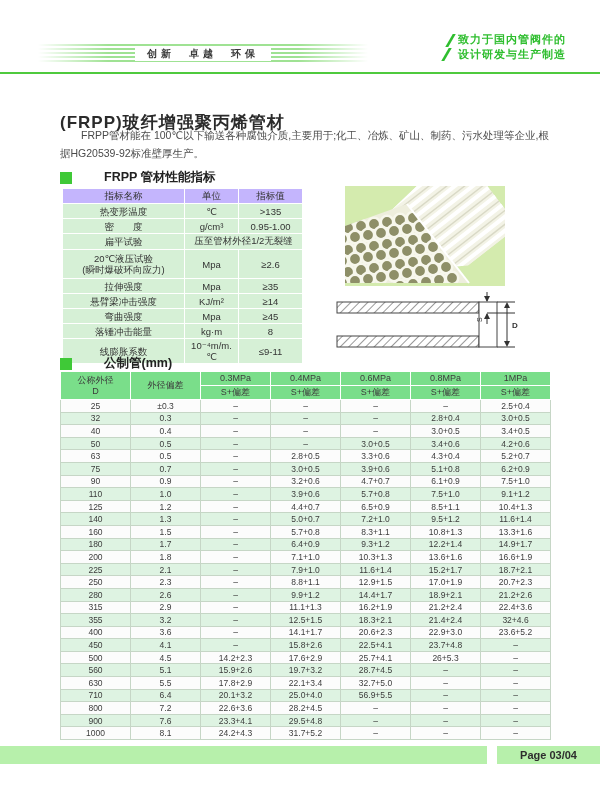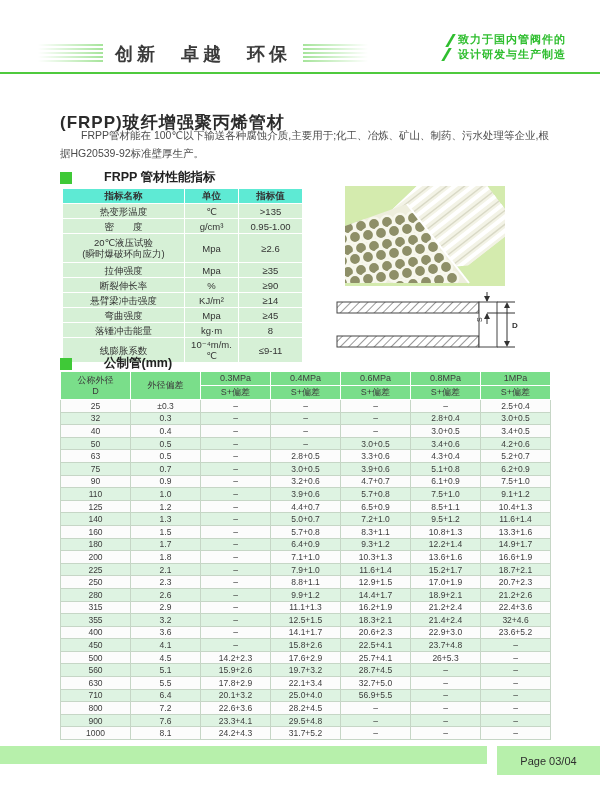--- a/index.html
+++ b/index.html
@@ -8,21 +8,21 @@
 
   
   .band{position:absolute;left:38px;top:44px;width:330px;height:20px;
         background:repeating-linear-gradient(to bottom,#9fe293 0 1.6px,#ffffff 1.6px 4px);
         display:flex;align-items:center;justify-content:center;}
   .band::before{content:"";position:absolute;left:0;top:0;bottom:0;width:70px;
         background:linear-gradient(to right,#ffffff,rgba(255,255,255,0));}
   .band::after{content:"";position:absolute;right:0;top:0;bottom:0;width:70px;
         background:linear-gradient(to left,#ffffff,rgba(255,255,255,0));}
   .band-label{position:relative;background:#fff;padding:0 12px;font-weight:bold;
-        font-size:18px;color:#3a3a3a;letter-spacing:4px;white-space:nowrap;font-family:Liberation Serif, serif;}
+        font-size:10px;color:#3a3a3a;letter-spacing:4px;white-space:nowrap;font-family:Liberation Serif, serif;}
 
   
   .tagline{position:absolute;right:34px;top:32px;display:flex;align-items:center;}
   .slash-wrap{display:flex;flex-direction:column;margin-right:7px;margin-top:1px;}
   .slash{width:2.5px;height:13px;background:#2fbe2f;transform:skewX(-30deg);}
   .slash.s2{margin-left:-4px;margin-top:1px;}
   .tag-text{color:#2fbe2f;font-weight:bold;font-size:11px;line-height:15px;letter-spacing:1px;}
 
   .top-rule{position:absolute;left:0;top:72px;width:600px;height:2px;background:#4fca3e;}
 
@@ -33,41 +33,41 @@
 
   .sec{position:absolute;left:60px;display:flex;align-items:center;font-weight:bold;
         font-size:12.5px;color:#222;gap:24px;}
   .sec .sq{width:12px;height:12px;background:#3fc937;margin-right:8px;flex:none;}
   .sec1{top:169px;} .sec2{top:355px;}
 
   
   table{border-collapse:collapse;}
   .perf{position:absolute;left:62px;top:188px;width:240px;font-size:9.5px;color:#333;
         text-align:center;table-layout:fixed;}
-  .perf th{background:#5eead4;font-weight:bold;height:14px;border:1.5px solid #fff;padding:0;}
+  .perf th{background:#c4b5fd;font-weight:normal;height:14px;border:1.5px solid #fff;padding:0;}
   .perf td{background:#d6f0d6;border:1.5px solid #fff;height:12px;padding:1px 2px;}
   .perf td.name{white-space:pre-line;line-height:11px;}
   .perf tr.tall td{height:26px;}
 
   
   .photo{position:absolute;left:345px;top:186px;}
   .diagram{position:absolute;left:335px;top:292px;}
 
   
   .metric{position:absolute;left:60px;top:371px;width:490px;font-size:8.5px;color:#3c3c3c;
         text-align:center;table-layout:fixed;}
   .metric th{background:#7ade8a;font-weight:normal;font-size:9px;height:13px;
         border:1px solid #fff;padding:0;line-height:11px;}
   .metric td{height:11.6px;padding:0 2px;border:1px solid #c6d6c6;background:#fcfcfc;}
   .metric tr.alt td{background:#def3e2;}
 
   
   .footer-bar{position:absolute;left:0;top:746px;width:487px;height:18px;background:#b7f0ab;}
-  .footer-page{position:absolute;left:497px;top:746px;width:103px;height:29px;background:#b7f0ab;
-        display:flex;align-items:center;justify-content:center;font-size:11px;font-weight:normal;color:#2e2e2e;}
+  .footer-page{position:absolute;left:497px;top:746px;width:103px;height:18px;background:#b7f0ab;
+        display:flex;align-items:center;justify-content:center;font-size:11px;font-weight:bold;color:#2e2e2e;}
 </style>
 </head>
 <body>
 
 <div class="page">
 
   <div class="band">
     <span class="band-label">创新　卓越　环保</span>
   </div>
 
@@ -109,35 +109,34 @@
         <tr>
           <td class="name">热变形温度</td>
           <td>℃</td>
           <td>&gt;135</td>
         </tr>
         <tr>
           <td class="name">密　　度</td>
           <td>g/cm³</td>
           <td>0.95-1.00</td>
         </tr>
+        <tr>
+          <td class="name">扁平试验</td>
+          <td colspan="2">压至管材外径1/2无裂缝</td>
+        </tr>
         <tr class="tall">
           <td class="name">20℃液压试验
 (瞬时爆破环向应力)</td>
           <td>Mpa</td>
           <td>≥2.6</td>
         </tr>
         <tr>
           <td class="name">拉伸强度</td>
           <td>Mpa</td>
           <td>≥35</td>
-        </tr>
-        <tr>
-          <td class="name">断裂伸长率</td>
-          <td>%</td>
-          <td>≥90</td>
         </tr>
         <tr>
           <td class="name">悬臂梁冲击强度</td>
           <td>KJ/m²</td>
           <td>≥14</td>
         </tr>
         <tr>
           <td class="name">弯曲强度</td>
           <td>Mpa</td>
           <td>≥45</td>

